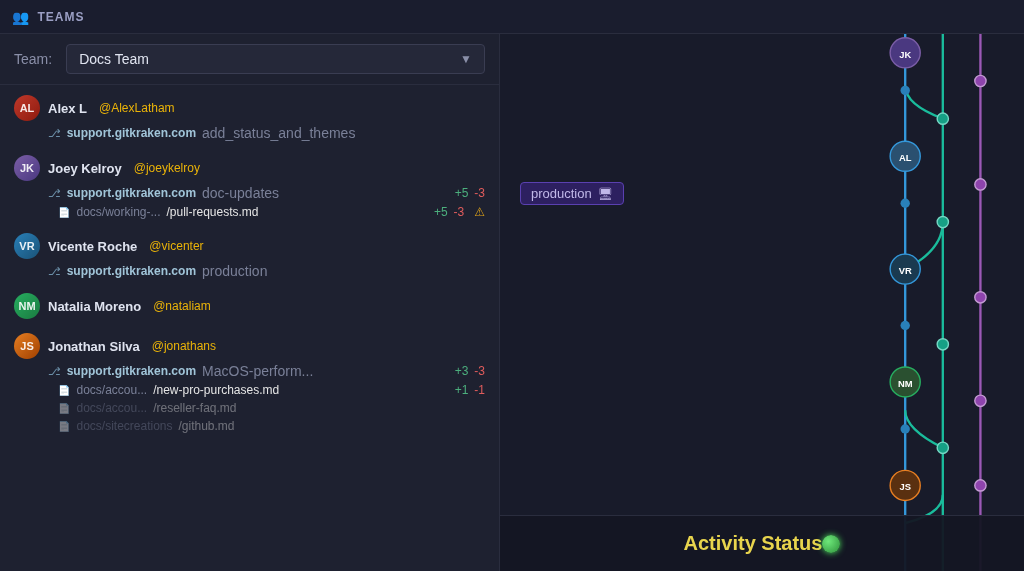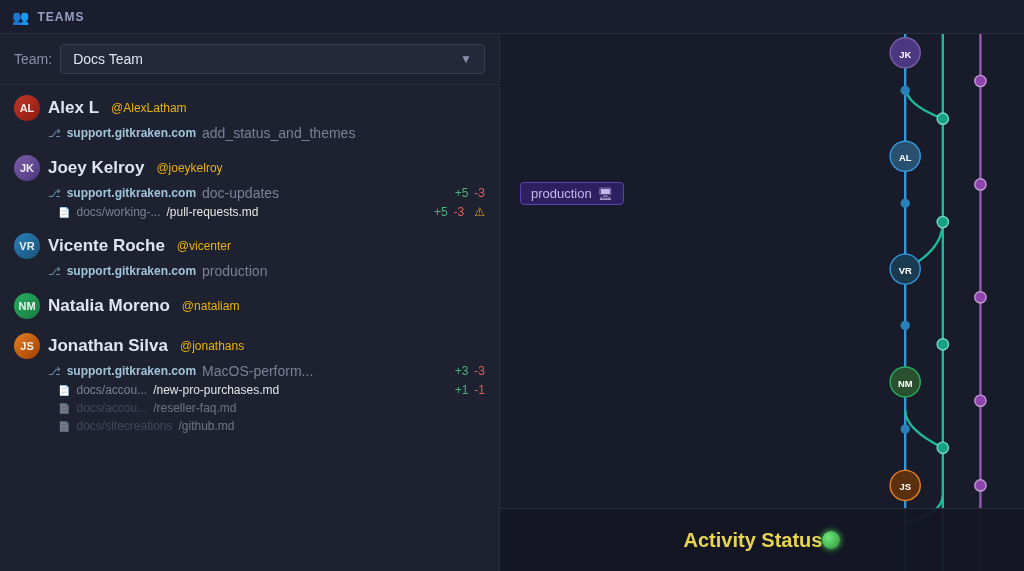--- a/index.html
+++ b/index.html
@@ -52,21 +52,21 @@
       flex-direction: column;
       overflow: hidden;
     }
 
     
     .team-selector {
       display: flex;
       align-items: center;
       padding: 10px 14px;
       border-bottom: 1px solid #2a2d3e;
-      gap: 8px;
+      gap: 14px;
     }
     .team-label {
       font-size: 14px;
       color: #8a8fa8;
     }
     .team-dropdown {
       flex: 1;
       background: #252839;
       border: 1px solid #3a3d52;
       border-radius: 4px;
@@ -119,21 +119,21 @@
       overflow: hidden;
       position: relative;
     }
     .avatar-al { background: linear-gradient(135deg, #c0392b, #8e1a0e); }
     .avatar-jk { background: linear-gradient(135deg, #7b5ea7, #4a3880); }
     .avatar-vr { background: linear-gradient(135deg, #2980b9, #1a5276); }
     .avatar-nm { background: linear-gradient(135deg, #27ae60, #1a7a40); }
     .avatar-js { background: linear-gradient(135deg, #e67e22, #a04000); }
 
     .member-name {
-      font-size: 17px;
+      font-size: 13px;
       font-weight: 600;
       color: #e0e4f0;
     }
     .member-handle {
       font-size: 12px;
       color: #eab308;
       margin-left: 4px;
     }
 
     
@@ -234,21 +234,21 @@
       width: 200px;
       height: 100%;
     }
 
     
     .activity-bar {
       position: absolute;
       bottom: 0;
       left: 0;
       right: 0;
-      height: 63px;
+      height: 56px;
       background: rgba(20, 22, 35, 0.95);
       display: flex;
       align-items: center;
       justify-content: center;
       border-top: 1px solid #2a2d3e;
     }
     .activity-title {
       font-size: 20px;
       font-weight: 700;
       color: #e8d44d;

